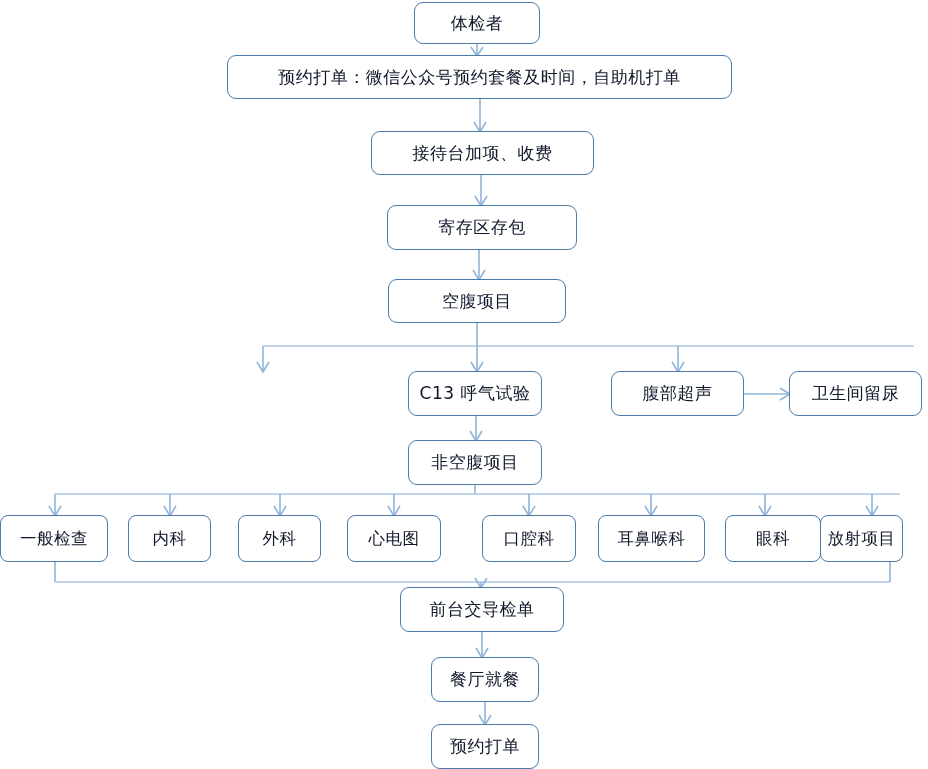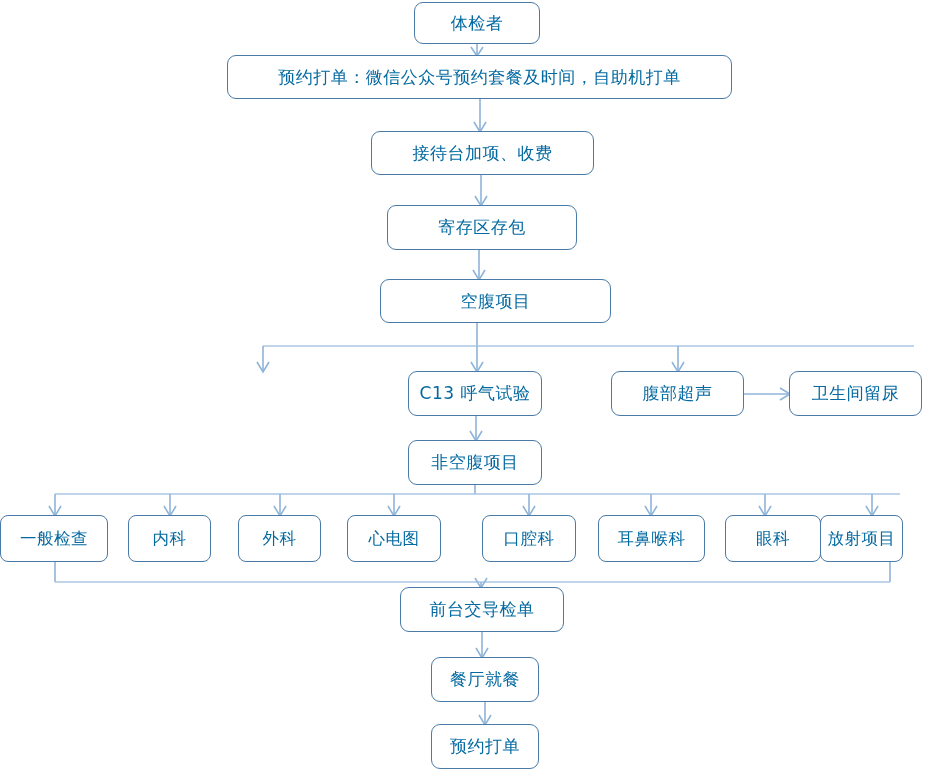--- a/index.html
+++ b/index.html
@@ -28,21 +28,21 @@
   }
   .node {
     position: absolute;
     box-sizing: border-box;
     border: 1.4px solid #4a7aa7;
     border-radius: 9px;
     background: #ffffff;
     display: flex;
     align-items: center;
     justify-content: center;
-    color: #0369a1;
+    color: #0f172a;
     font-size: 17px;
     letter-spacing: 0.5px;
     white-space: nowrap;
     z-index: 2;
   }
   .node.wide-label {
     font-size: 17px;
   }
   .node.small {
     font-size: 16.5px;
@@ -121,21 +121,21 @@
   </svg>
 
   <div class="node" style="left:414px;top:2px;width:126px;height:42px;">体检者</div>
 
   <div class="node wide-label" style="left:227px;top:55px;width:505px;height:44px;">预约打单：微信公众号预约套餐及时间，自助机打单</div>
 
   <div class="node" style="left:371px;top:131px;width:223px;height:44px;">接待台加项、收费</div>
 
   <div class="node" style="left:387px;top:205px;width:190px;height:45px;">寄存区存包</div>
 
-  <div class="node" style="left:380px;top:279px;width:231px;height:44px;">空腹项目</div>
+  <div class="node" style="left:388px;top:279px;width:178px;height:44px;">空腹项目</div>
 
 
   <div class="node" style="left:408px;top:371px;width:134px;height:45px;">C13 呼气试验</div>
 
   <div class="node" style="left:611px;top:371px;width:133px;height:45px;">腹部超声</div>
 
   <div class="node" style="left:789px;top:371px;width:133px;height:45px;">卫生间留尿</div>
 
   <div class="node" style="left:408px;top:440px;width:134px;height:45px;">非空腹项目</div>
 

